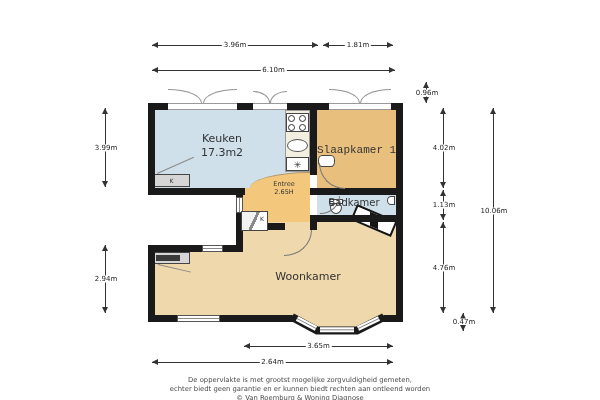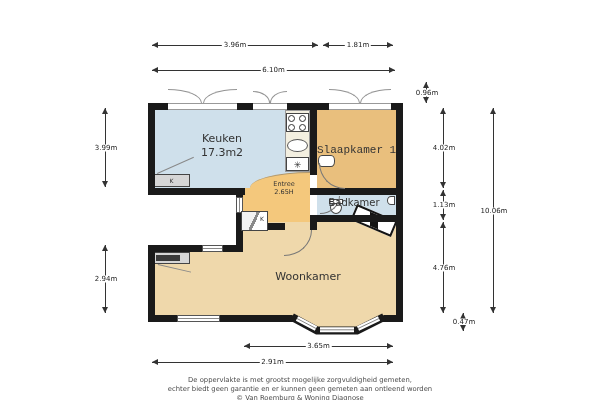--- a/index.html
+++ b/index.html
@@ -184,22 +184,22 @@
     <span class="dlab">10.06m</span>
     </div>
   <div class="dim v" style="left:463px;top:313px;height:18px;">
     <span class="dlab">0.47m</span>
     </div>
 
   <div class="dim h" style="left:244px;top:346px;width:149px;">
     <span class="dlab">3.65m</span>
     </div>
   <div class="dim h" style="left:152px;top:362px;width:241px;">
-    <span class="dlab">2.91m</span>
+    <span class="dlab">2.64m</span>
     </div>
 
   <div class="abs" id="footer">
     <div>De oppervlakte is met grootst mogelijke zorgvuldigheid gemeten,</div>
-    <div>echter biedt geen garantie en er kunnen geen gemeten aan ontleend worden</div>
+    <div>echter biedt geen garantie en er kunnen biedt rechten aan ontleend worden</div>
     <div>© Van Roemburg &amp; Woning Diagnose</div>
   </div>
 
 </div>
 
 </body></html>

